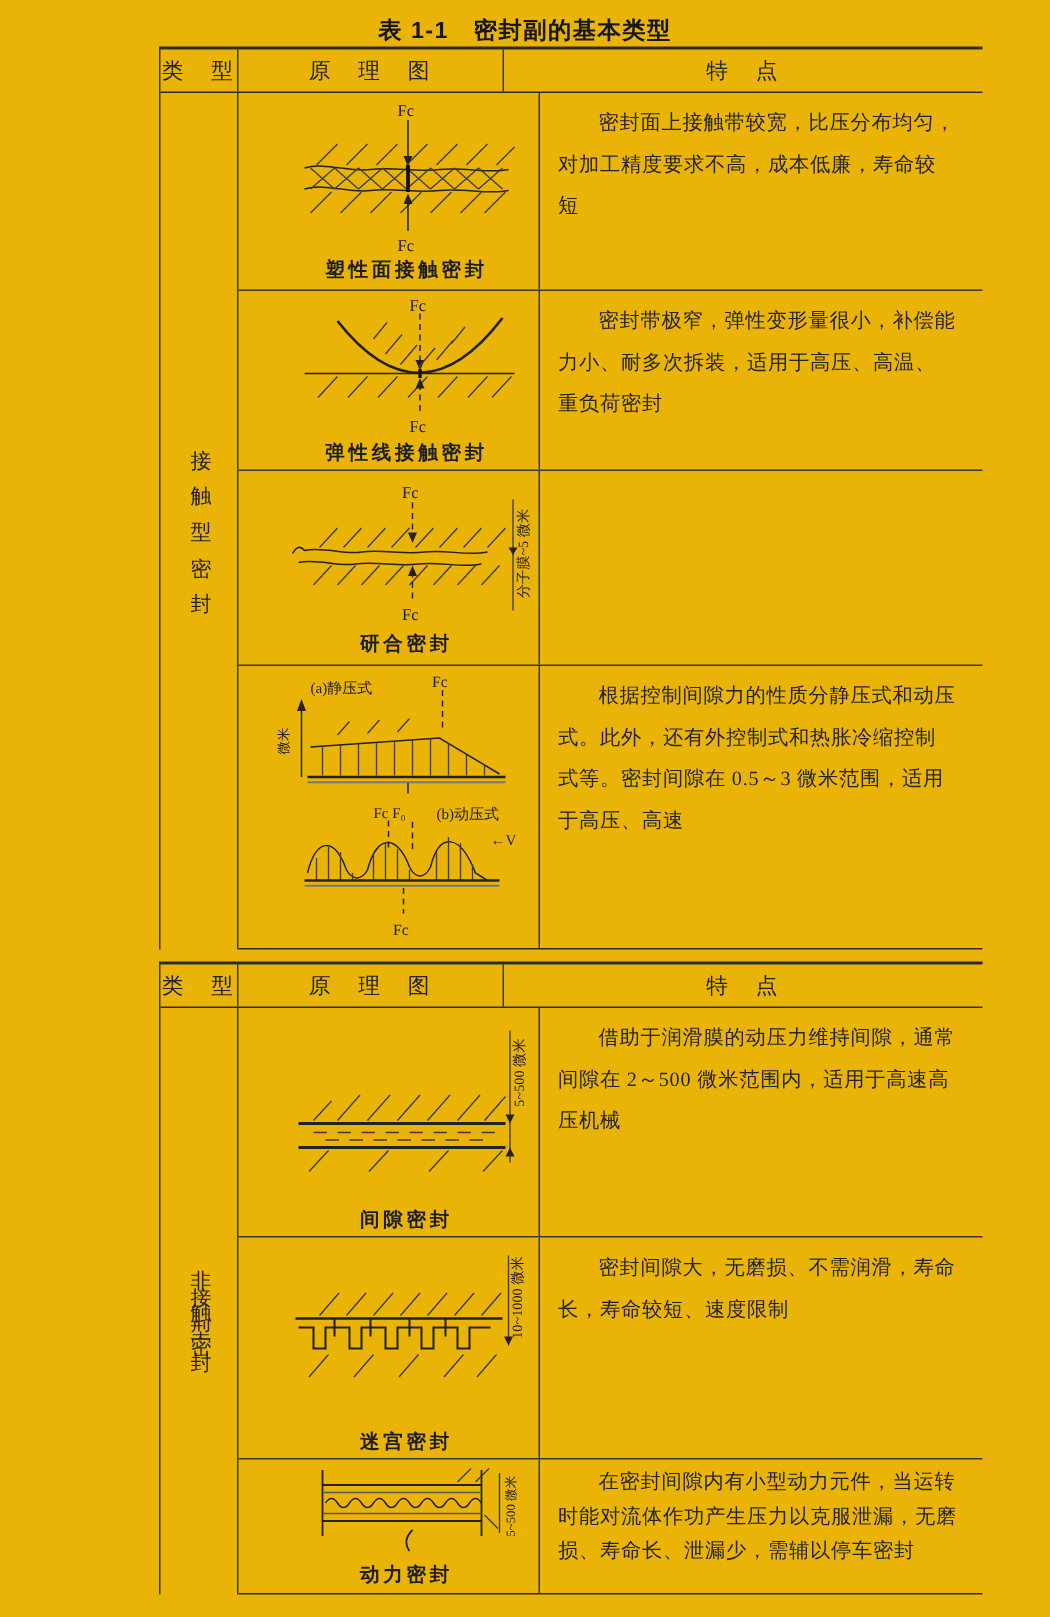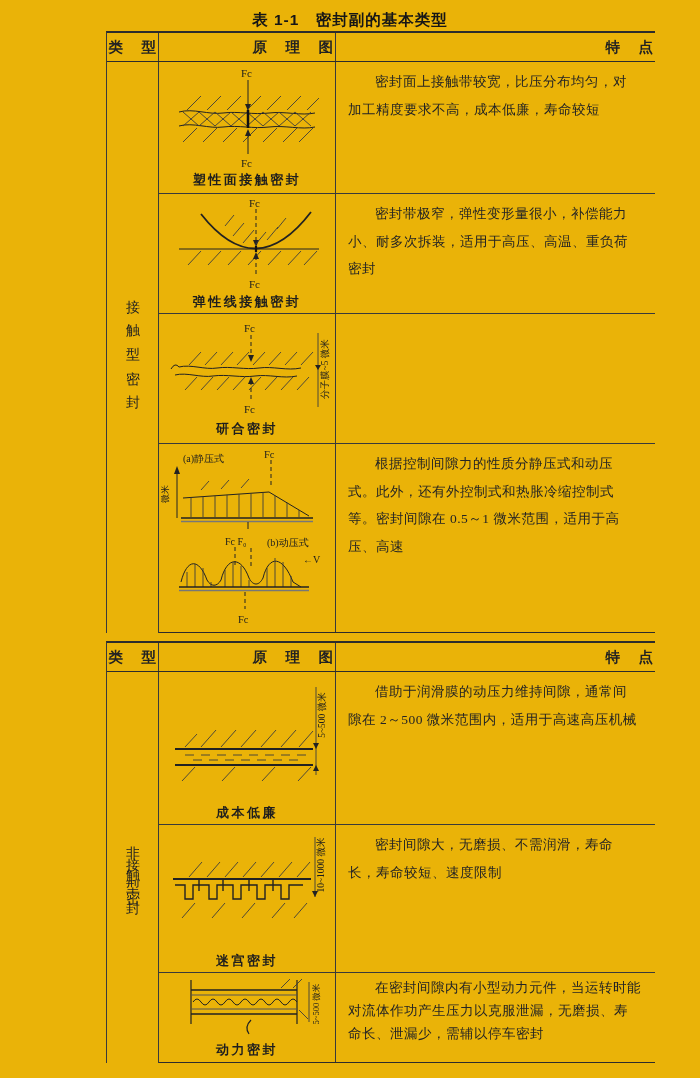--- a/index.html
+++ b/index.html
@@ -9,41 +9,42 @@
     position:relative; overflow:hidden;
   }
   .title {
     text-align:center; padding-top:10px; font-size:15.5px; font-weight:bold;
     letter-spacing:1px; font-family:"Liberation Sans", sans-serif; color:#161616;
   }
   .tbl { width:549px; margin-left:106px; border-top:2px solid #2c2c2c; border-left:1.2px solid #3a3a3a; }
   .tbl2 { margin-top:8px; }
   .thead { display:flex; border-bottom:1.6px solid #2c2c2c; }
   .th {
-    font-size:14.5px; font-weight:700; letter-spacing:2px; text-align:right;
+    font-size:14.5px; font-weight:400; letter-spacing:2px; text-align:center;
     padding:5px 0 4px 0; color:#222;
   }
   .th.c1 { width:52px; border-right:1.2px solid #3a3a3a; }
   .th.c2 { width:177px; border-right:1.2px solid #3a3a3a; }
   .th.c3 { flex:1; }
   .tbody { display:flex; }
   .type-cell {
     width:52px; border-right:1.2px solid #3a3a3a;
     display:flex; align-items:center; justify-content:center;
   }
   .vlabel { writing-mode:vertical-rl; font-size:14px; color:#222; }
   .vl1 { letter-spacing:24px; }
   .vl2 { letter-spacing:11px; }
   .rows { flex:1; display:flex; flex-direction:column; }
   .row { display:flex; border-bottom:1px solid #3a3a3a; }
   .row:last-child { border-bottom:1.6px solid #2c2c2c; }
   .diag-cell {
     width:177px; border-right:1.2px solid #3a3a3a;
     display:flex; flex-direction:column; align-items:center; justify-content:center;
     padding:2px 0;
+    margin-left:24px;
   }
   .feat-cell { flex:1; display:flex; align-items:flex-start; }
   .feat {
     font-size:13.5px; line-height:2.05; letter-spacing:0.5px;
     text-indent:2em; padding:6px 18px 6px 12px; color:#242424;
   }
   .feat.tight { line-height:1.72; padding:3px 14px 3px 12px; }
   .diag-label { font-size:13px; font-weight:600; letter-spacing:2.5px; color:#1e1e1e; margin-top:1px; }
   .r1 { min-height:132px; } .r2 { min-height:120px; } .r3 { min-height:130px; }
   .r4 { min-height:188px; } .r5 { min-height:153px; } .r6 { min-height:147px; }
@@ -172,21 +173,21 @@
               <path class="st dash" d="M74,101V122M90,102V120"></path>
               <path class="st" d="M20,136C26,112 38,112 46,134C50,141 56,141 60,134C66,110 80,110 88,132C92,140 98,140 102,132C108,108 122,110 132,136L140,141"></path>
               <path class="sth" d="M26,126V141M34,118V141M42,122V141M50,136V141M64,124V141M72,116V141M80,120V141M88,134V141M106,122V141M114,112V141M122,116V141M130,130V141"></path>
               <path d="M18,141H148" stroke="#222" stroke-width="1.6" fill="none"></path>
               <path d="M18,144.5H148" stroke="#777" stroke-width="1.4" fill="none"></path>
               <path class="st dash" d="M84,146V163"></path>
               <text x="77" y="177" font-size="10.5">Fc</text>
             </svg>
           </div>
           <div class="feat-cell">
-            <p class="feat">根据控制间隙力的性质分静压式和动压式。此外，还有外控制式和热胀冷缩控制式等。密封间隙在 0.5～1 微米范围，适用于高压、高速</p>
+            <p class="feat">根据控制间隙力的性质分静压式和动压式。此外，还有外控制式和热胀冷缩控制式等。密封间隙在 0.5～3 微米范围，适用于高压、高速</p>
           </div>
         </div>
 
       </div>
     </div>
   </div>
 
   <div class="tbl tbl2">
     <div class="thead">
       <div class="th c1">类　型</div>
@@ -212,21 +213,21 @@
                 <path class="sth" d="M32,85h9M48,85h9M64,85h9M80,85h9M96,85h9M112,85h9M128,85h9"></path>
               </g>
               <path d="M14,90H152" stroke="#222" stroke-width="2" fill="none"></path>
               <g>
                 <path class="sth" d="M155,12V100"></path>
                 <polygon class="ah" points="152,68 155,74 158,68"></polygon>
                 <polygon class="ah" points="152,96 155,90 158,96"></polygon>
                 <text x="164" y="40" font-size="9.5" text-anchor="middle" transform="rotate(-90 164 40)">5~500 微米</text>
               </g>
             </svg>
-            <div class="diag-label">成本低廉</div>
+            <div class="diag-label">间隙密封</div>
           </div>
           <div class="feat-cell">
             <p class="feat">借助于润滑膜的动压力维持间隙，通常间隙在 2～500 微米范围内，适用于高速高压机械</p>
           </div>
         </div>
 
         <div class="row r6">
           <div class="diag-cell">
             <svg width="172" height="124" viewBox="0 0 172 124">
               <path d="M12,52H150" stroke="#222" stroke-width="1.8" fill="none"></path>

